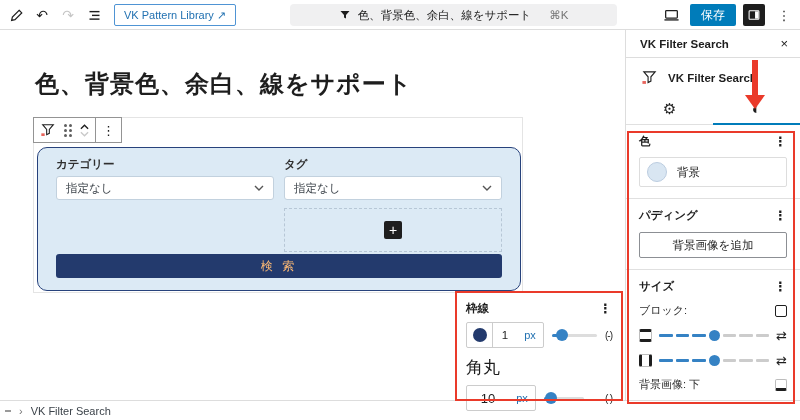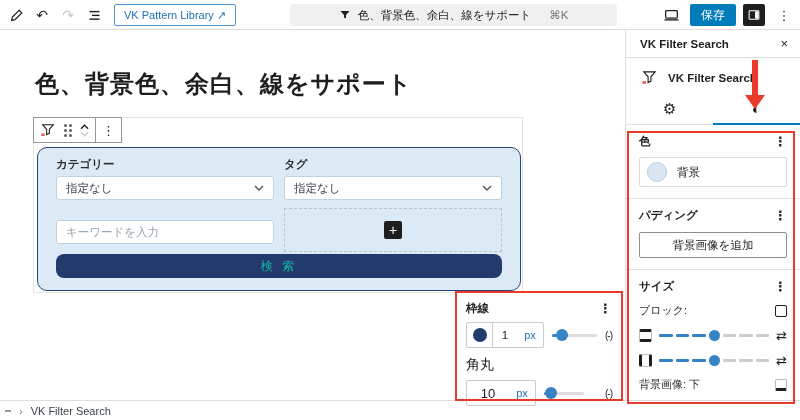--- a/index.html
+++ b/index.html
@@ -52,39 +52,39 @@
   .area-catsel{grid-area:catsel}.area-tagsel{grid-area:tagsel}
   .area-kwlab{grid-area:kwlab}.area-kwinp{grid-area:kwinp}
   .area-app{grid-area:app; margin-top:8px;}
   .area-btn{grid-area:btn; align-self:end;}
   .select, .text-input { height:24px; background:#fff; border:1px solid #c2d1de; border-radius:3px;
     display:flex; align-items:center; justify-content:space-between; padding:0 9px; font-size:11.5px; color:#3c434a; }
   .text-input { color:#94a3b2; }
   .appender { border:1px dashed #b7c7d6; height:100%; display:flex; align-items:center; justify-content:center; }
   .plus-btn { width:18px; height:18px; background:#1e1e1e; color:#fff; border:none; border-radius:2px;
     font-size:14px; line-height:1; display:flex; align-items:center; justify-content:center; }
-  .search-btn { width:100%; height:24px; background:#233a6d; color:#14b8a6; border:none; border-radius:8px;
+  .search-btn { width:100%; height:24px; background:#233a6d; color:#fdba74; border:none; border-radius:3px;
     font-size:12px; letter-spacing:3px; display:flex; align-items:center; justify-content:center; }
 
   
   .border-panel { position:absolute; left:457px; top:263px; width:164px; height:107px;
     background:#fff; padding:7px 9px 16px; z-index:3; }
   .bp-header { display:flex; justify-content:space-between; align-items:center; height:16px;
     font-size:11.5px; font-weight:600; }
   .bp-row { display:flex; align-items:center; gap:8px; margin-top:6px; }
   .bw-group { display:flex; align-items:stretch; height:26px; border:1px solid #cccccc; border-radius:2px; background:#fff; }
   .bw-swatch { width:26px; display:flex; align-items:center; justify-content:center; border-right:1px solid #cccccc; }
   .bw-swatch b { width:14px; height:14px; border-radius:50%; background:#233a6d; }
   .bw-val { width:24px; display:flex; align-items:center; justify-content:center; font-size:11.5px; }
   .bw-unit { width:26px; display:flex; align-items:center; justify-content:center; font-size:11px; color:#2271b1; }
   .mini-slider { position:relative; width:46px; height:3px; background:#ddd; border-radius:2px; }
   .mini-slider .fill { position:absolute; left:0; top:0; height:3px; background:#3582c4; border-radius:2px; }
   .mini-slider .thumb { position:absolute; top:-4.5px; width:12px; height:12px; border-radius:50%; background:#3582c4; }
   .unlink { margin-left:auto; font-size:10px; color:#1e1e1e; letter-spacing:-1px; }
-  .bp-label { font-size:14px; margin-top:8px; }
+  .bp-label { font-size:17px; margin-top:8px; }
   .radius-box { width:70px; height:26px; border:1px solid #cccccc; border-radius:2px;
     display:flex; align-items:center; }
   .radius-box .v { flex:1; text-align:center; font-size:13px; }
   .radius-box .u { width:26px; text-align:center; font-size:11px; color:#2271b1; }
 
   
   .sidebar { position:absolute; left:625px; top:30px; width:175px; height:370px; background:#fff;
     border-left:1px solid #ddd; }
   .sb-header { height:28px; border-bottom:1px solid #ddd; display:flex; align-items:center; justify-content:space-between; }
   .sb-title { font-weight:700; font-size:11.5px; padding-left:14px; }
@@ -238,23 +238,20 @@
           <polyline points="1,1 5,5 9,1" fill="none" stroke="#555" stroke-width="1.4"></polyline>
         </svg>
     </div>
     <div class="select area-tagsel">
       <span>指定なし</span>
       <svg width="10" height="6" viewBox="0 0 10 6">
           <polyline points="1,1 5,5 9,1" fill="none" stroke="#555" stroke-width="1.4"></polyline>
         </svg>
     </div>
 
-    <div class="text-input area-kwinp">
-      <span>キーワードを入力</span>
-    </div>
 
     <div class="appender area-app">
       <button class="plus-btn">+</button>
     </div>
 
     <div class="area-btn">
       <button class="search-btn">検 索</button>
     </div>
   </div>
 

